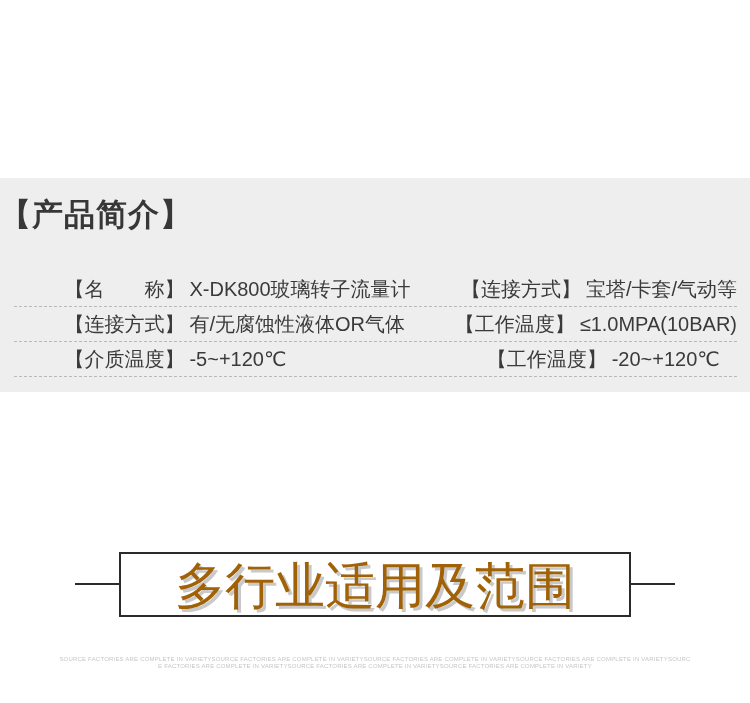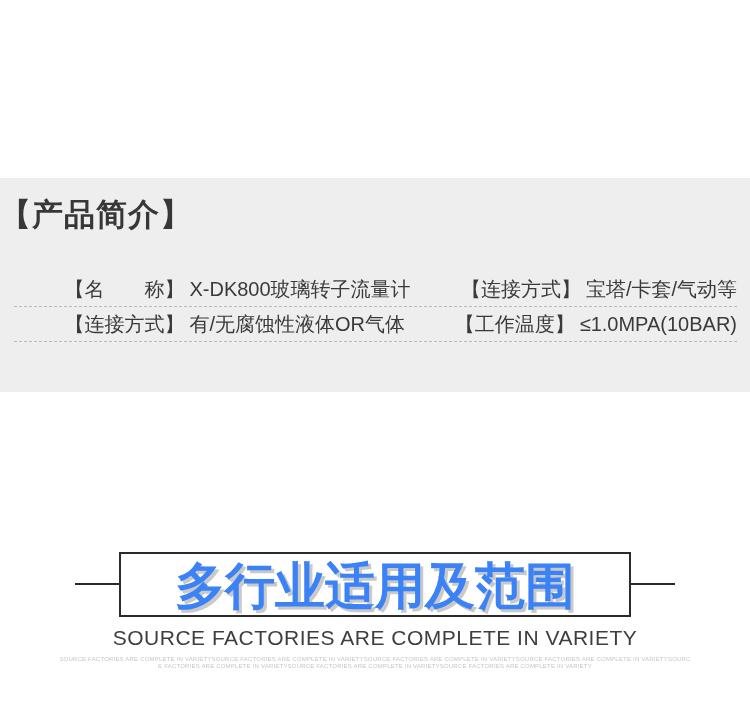--- a/index.html
+++ b/index.html
@@ -76,22 +76,22 @@
     height: 65px;
     border: 2px solid #2b2b2b;
     box-sizing: border-box;
     background: #ffffff;
     display: flex;
     align-items: center;
     justify-content: center;
   }
   .banner-title {
     font-size: 50px;
-    font-weight: bold;
-    color: #3b82f6;
+    font-weight: normal;
+    color: #a16207;
     letter-spacing: 0px;
     white-space: nowrap;
     text-shadow: 3px 3px 0 #c9c9c9;
     line-height: 1;
     padding-top: 2px;
   }
   .cross-line {
     position: absolute;
     top: 583px;
     width: 68px;
@@ -145,30 +145,37 @@
 
     <div class="spec-row">
       <div class="spec-cell left">
         <span>【连接方式】</span><span class="spec-value">有/无腐蚀性液体OR气体</span>
       </div>
       <div class="spec-cell right">
         <span>【工作温度】</span><span class="spec-value">≤1.0MPA(10BAR)</span>
       </div>
     </div>
 
+    <div class="spec-row">
+      <div class="spec-cell left">
+        <span>【介质温度】</span><span class="spec-value">-5~+120℃</span>
+      </div>
+      <div class="spec-cell right">
+        <span>【工作温度】</span><span class="spec-value">-20~+120℃</span>
+      </div>
+    </div>
 
   </div>
 
   <div class="cross-line left-line"></div>
   <div class="cross-line right-line"></div>
 
   <div class="banner-box">
     <div class="banner-title">多行业适用及范围</div>
   </div>
 
-  <div class="banner-subtitle">SOURCE FACTORIES ARE COMPLETE IN VARIETY</div>
 
   <div class="watermark">
     <div>SOURCE FACTORIES ARE COMPLETE IN VARIETYSOURCE FACTORIES ARE COMPLETE IN VARIETYSOURCE FACTORIES ARE COMPLETE IN VARIETYSOURCE FACTORIES ARE COMPLETE IN VARIETYSOURC</div>
     <div>E FACTORIES ARE COMPLETE IN VARIETYSOURCE FACTORIES ARE COMPLETE IN VARIETYSOURCE FACTORIES ARE COMPLETE IN VARIETY</div>
   </div>
 
 </div>
 
 </body></html>

